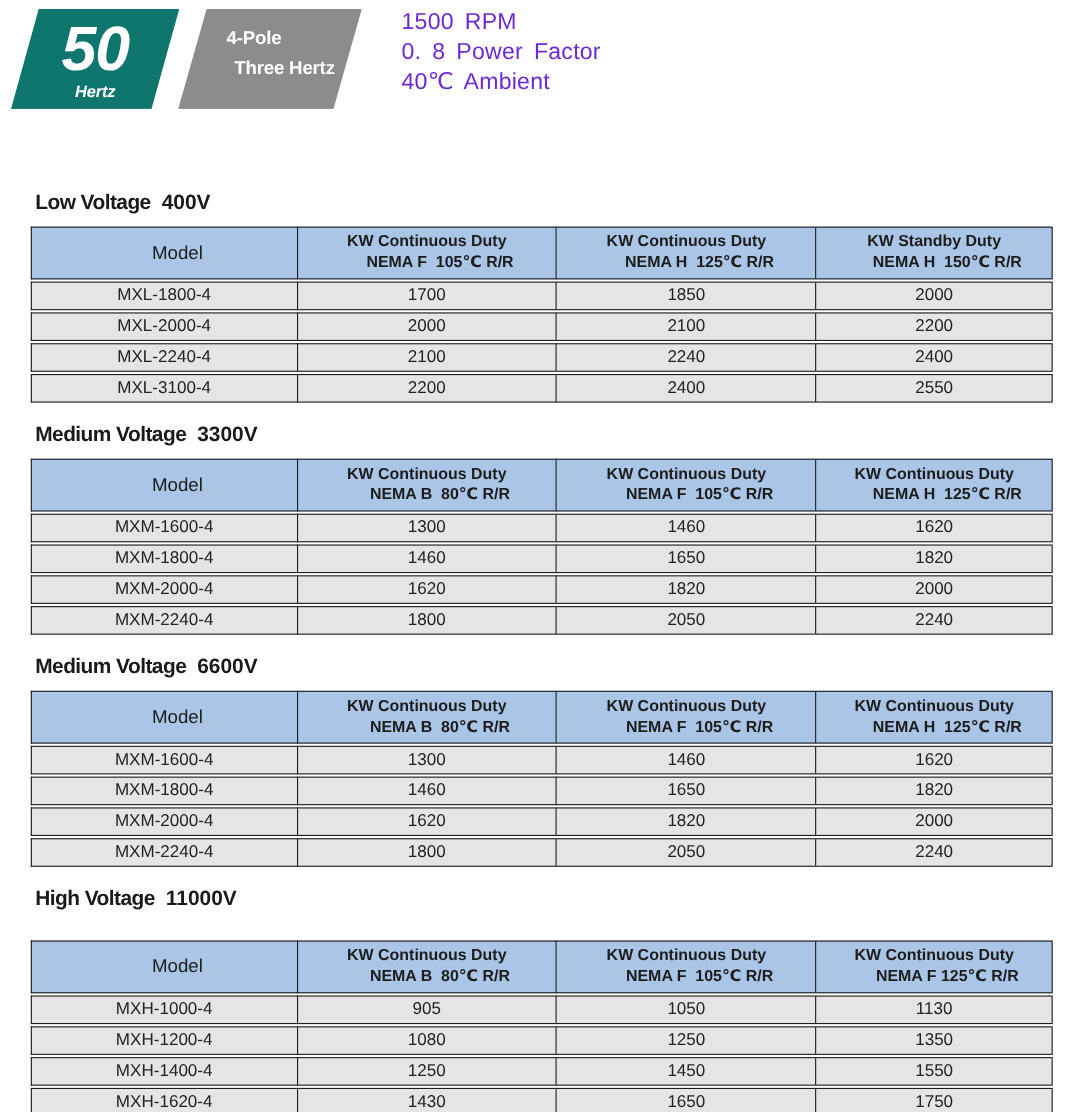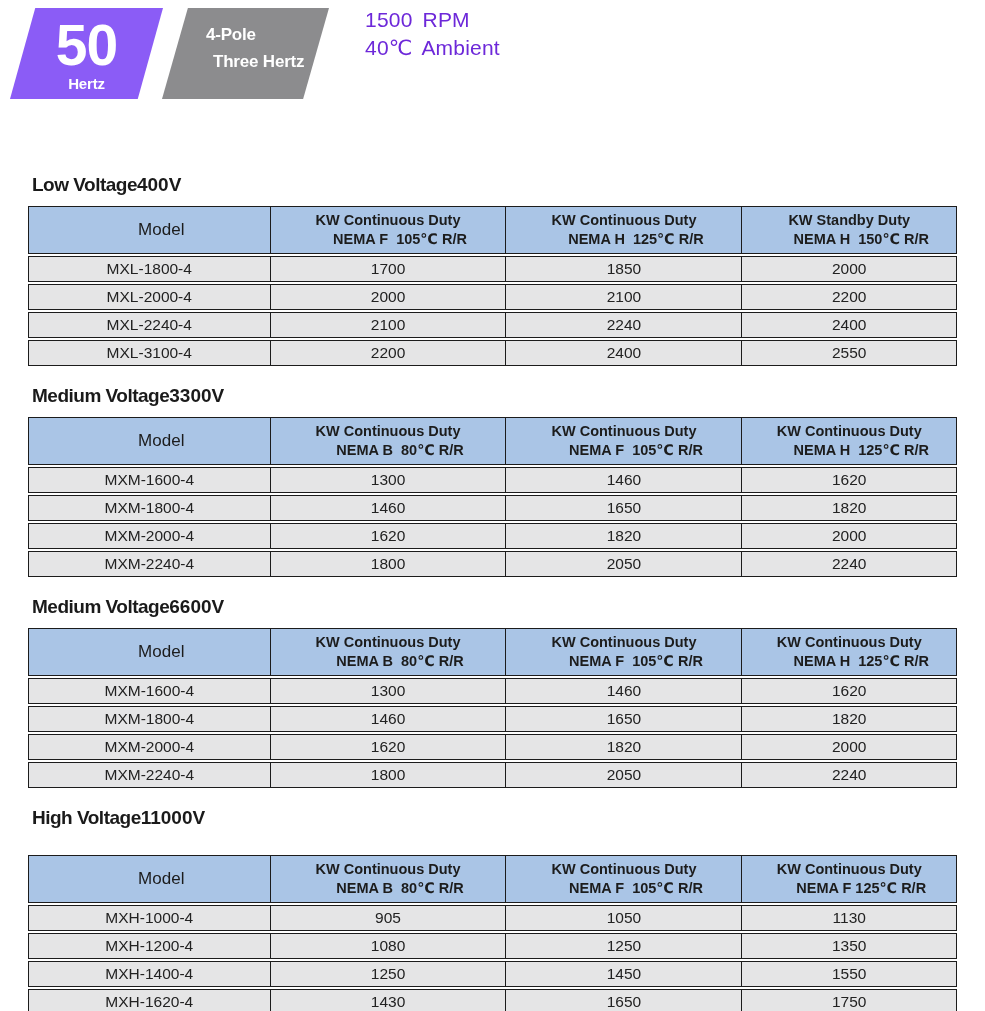--- a/index.html
+++ b/index.html
@@ -20,23 +20,24 @@
   .banner { position: absolute; left: 0; top: 0; width: 985px; height: 110px; }
   .badge {
     position: absolute;
     top: 8px;
     height: 91px;
     color: #ffffff;
   }
   .badge-navy {
     left: 10px;
     width: 153px;
-    background: #8b5cf6;
+    background: #0f766e;
     clip-path: polygon(16.5% 0, 100% 0, 83.5% 100%, 0 100%);
     text-align: center;
+    font-style: italic;
   }
   .badge-gray {
     left: 162px;
     width: 167px;
     background: #8c8c8e;
     clip-path: polygon(15.5% 0, 100% 0, 84.5% 100%, 0 100%);
     padding: 17px 0 0 44px;
   }
   .freq-num {
     font-size: 57px;
@@ -69,21 +70,21 @@
   .section-title {
     font-size: 19px;
     font-weight: bold;
     color: #1a1a1a;
     letter-spacing: -0.5px;
     line-height: 22px;
     margin: 0 0 8px 4px;
   }
   .section + .section .section-title { margin-top: 17px; }
   .section.gap-lg .section-title { margin-bottom: 24px; }
-  .section-title .voltage { letter-spacing: 0; }
+  .section-title .voltage { margin-left: 10px; letter-spacing: 0; }
 
   table.spec-table {
     width: 929px;
     border-collapse: separate;
     border-spacing: 0 2px;
     table-layout: fixed;
   }
   col.c1 { width: 26%; }
   col.c2 { width: 25.4%; }
   col.c3 { width: 25.4%; }
@@ -128,20 +129,21 @@
     <div class="badge badge-navy">
       <div class="freq-num">50</div>
       <div class="freq-unit">Hertz</div>
     </div>
     <div class="badge badge-gray">
       <div class="pole-line">4-Pole</div>
       <div class="phase-line">Three Hertz</div>
     </div>
     <div class="specs">
       <div class="spec-line">1500 RPM</div>
+      <div class="spec-line">0. 8 Power Factor</div>
       <div class="spec-line">40℃ Ambient</div>
     </div>
   </div>
 
   <main class="sections">
       <section class="section">
         <h2 class="section-title"><span>Low Voltage</span><span class="voltage">400V</span></h2>
         <table class="spec-table">
           <colgroup>
             <col class="c1">

